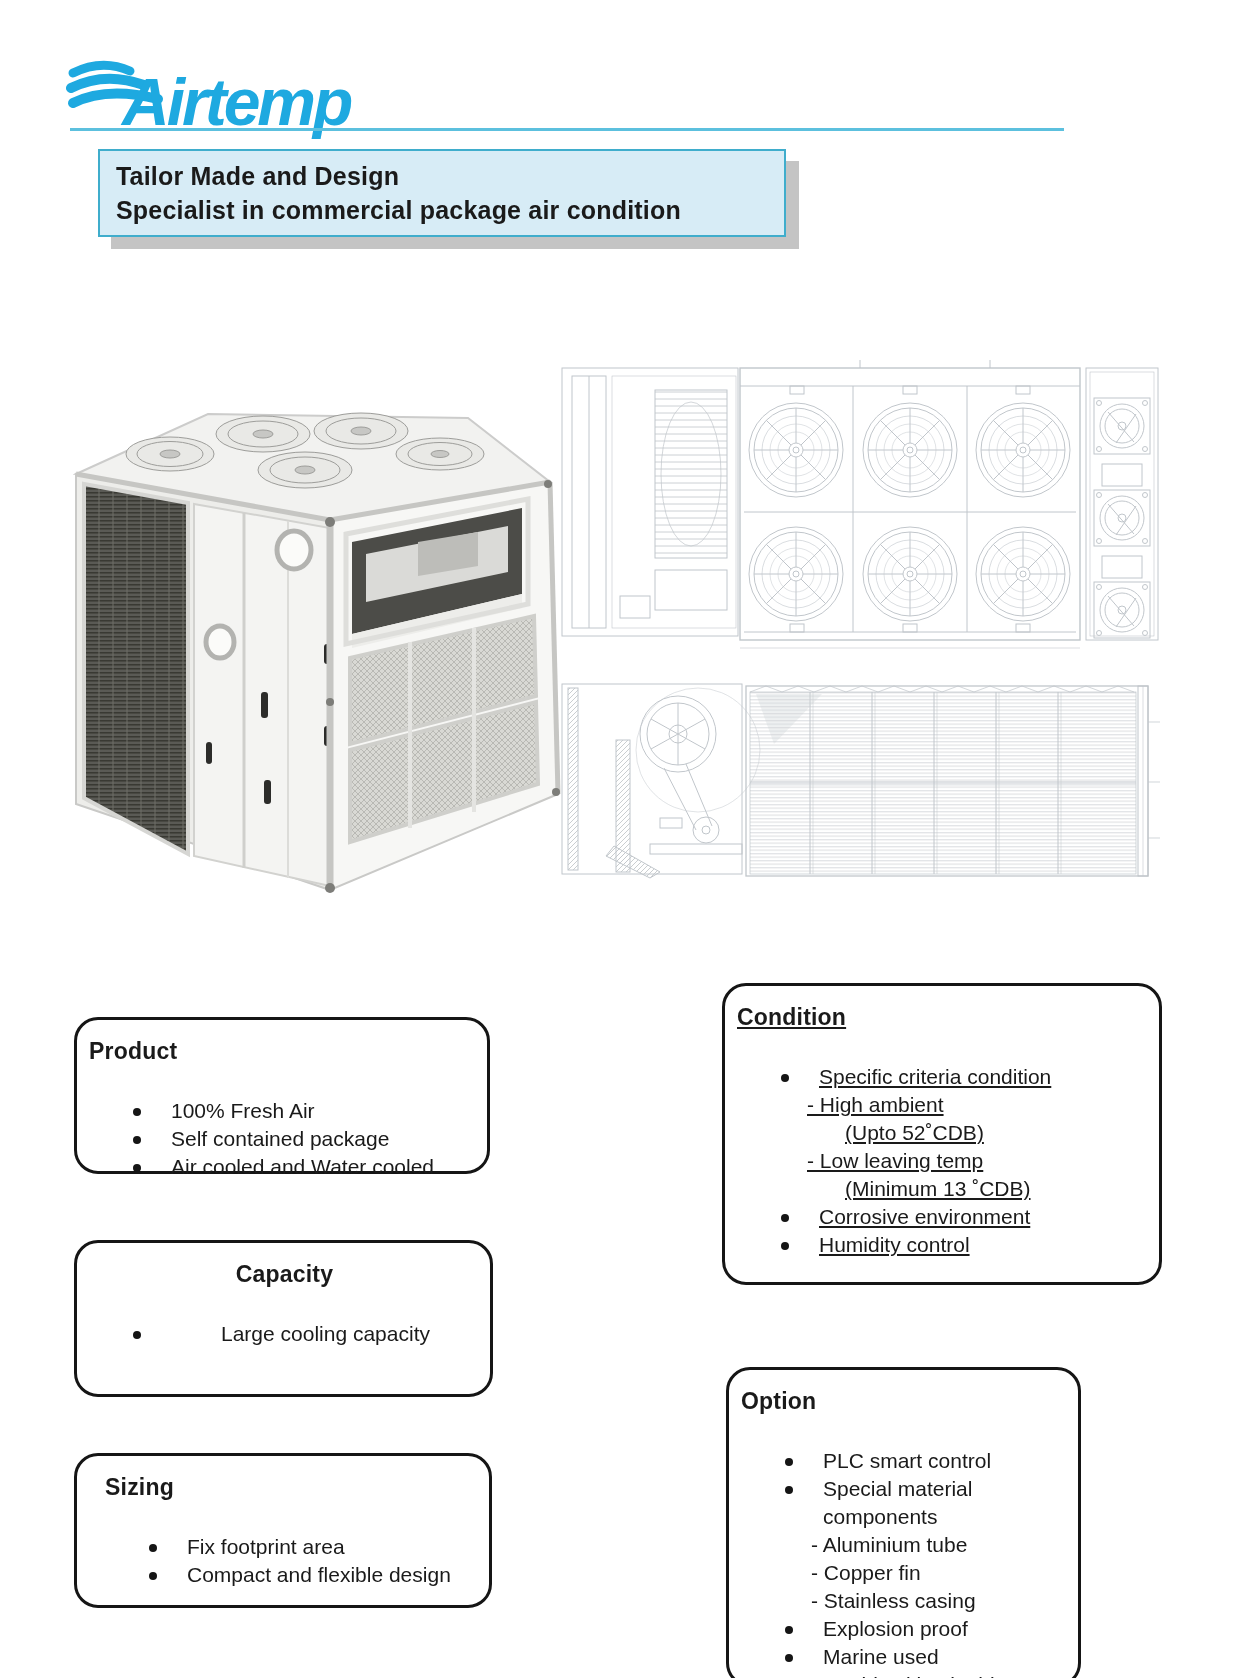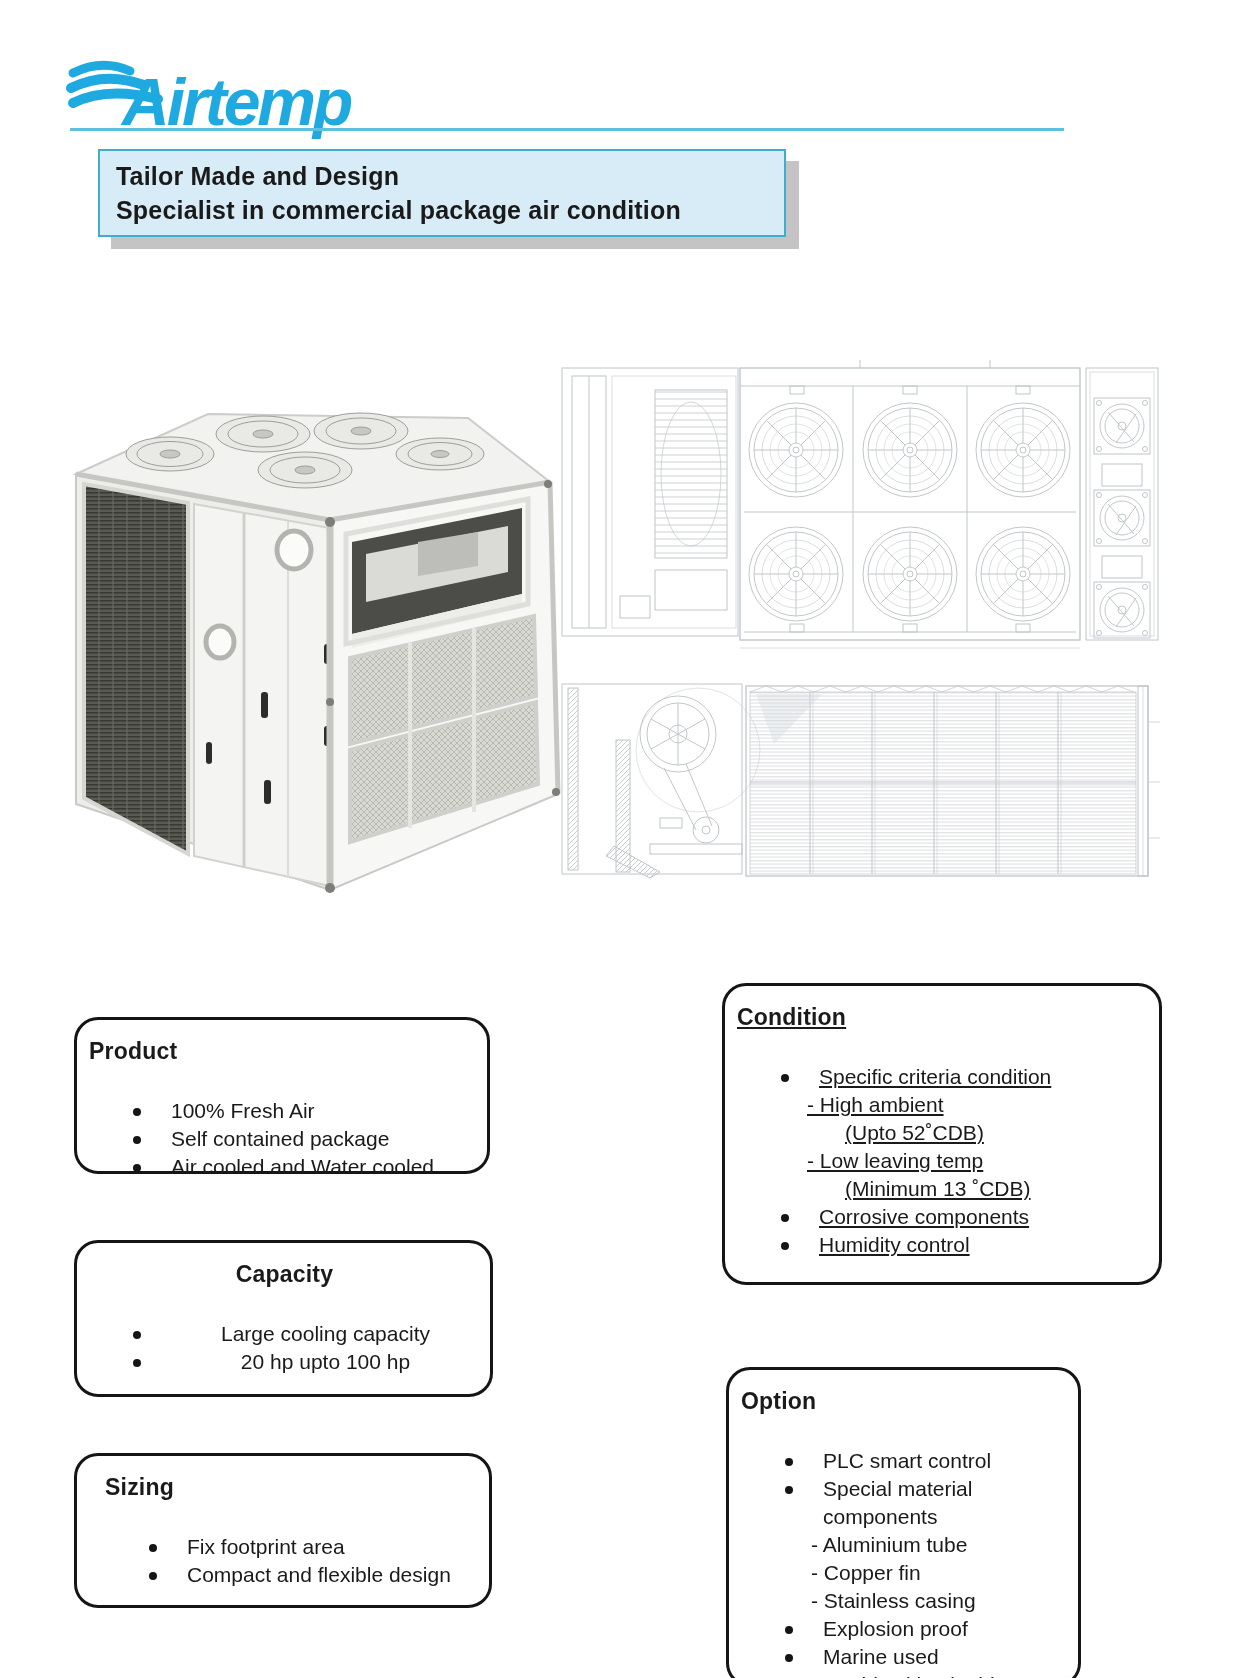--- a/index.html
+++ b/index.html
@@ -296,41 +296,40 @@
         <li class="li-bullet">100% Fresh Air</li>
         <li class="li-bullet">Self contained package</li>
         <li class="li-bullet">Air cooled and Water cooled</li>
       </ul>
   </section>
 
   <section class="box box-capacity">
     <h3 class="box-title">Capacity</h3>
     <ul>
         <li class="li-bullet">Large cooling capacity</li>
-        <li class="li-bullet">20 hp upto 100 hp</li>
       </ul>
   </section>
 
   <section class="box box-sizing">
     <h3 class="box-title">Sizing</h3>
     <ul>
         <li class="li-bullet">Fix footprint area</li>
         <li class="li-bullet">Compact and flexible design</li>
       </ul>
   </section>
 
   <section class="box box-condition">
     <h3 class="box-title">Condition</h3>
     <ul>
         <li class="li-bullet">Specific criteria condition</li>
         <li class="li-dash">- High ambient</li>
         <li class="li-indent">(Upto 52˚CDB)</li>
         <li class="li-dash">- Low leaving temp</li>
         <li class="li-indent">(Minimum 13 ˚CDB)</li>
-        <li class="li-bullet">Corrosive components</li>
+        <li class="li-bullet">Corrosive environment</li>
         <li class="li-bullet">Humidity control</li>
       </ul>
   </section>
 
   <section class="box box-option">
     <h3 class="box-title">Option</h3>
     <ul>
         <li class="li-bullet">PLC smart control</li>
         <li class="li-bullet">Special material components</li>
         <li class="li-dash">- Aluminium tube</li>

